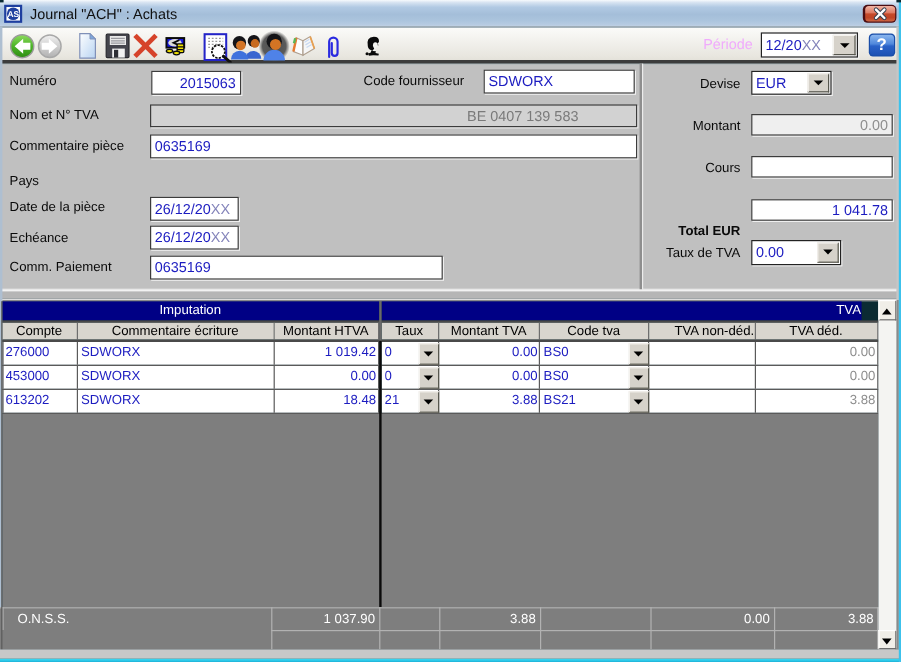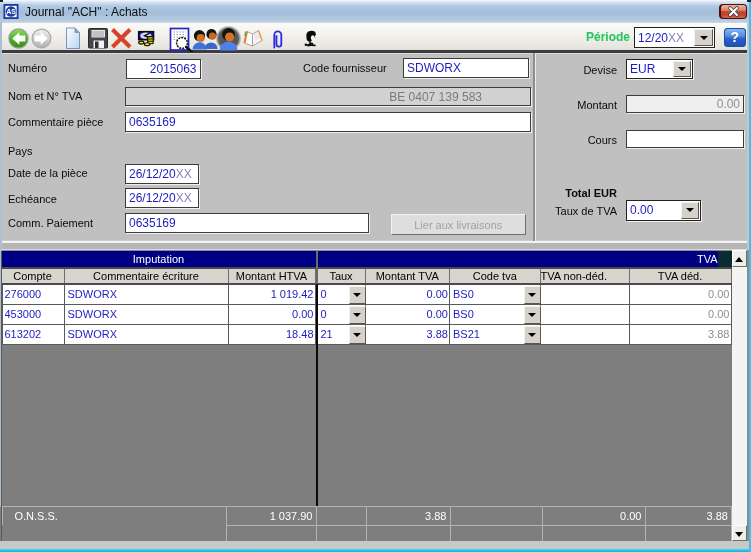--- a/index.html
+++ b/index.html
@@ -156,21 +156,21 @@
       <path d="M306.5,16.5 q-1.5,-7.5 5,-7.8 q4.8,0 4.3,4.4 l-1.2,1.2 l0.9,1.4 l-1.8,0.4 l0.3,1.6 l-2.2,0.3 l-0.5,1.8 q-4.2,0.4 -4.8,-3.3 Z"></path>
       <path d="M309.5,19.8 l3.8,0.8 l-0.4,1.6 l2.8,0.6 l-0.3,1.4 l-4.4,-0.2 l-3.6,0.4 l-0.6,-1.8 l2.2,-0.8 Z"></path>
       <circle cx="305.9" cy="22.8" r="1.3"></circle>
     </g>
     <g fill="#f4f4f0">
       <ellipse cx="312.8" cy="15.8" rx="2" ry="2.6"></ellipse>
       <path d="M311,19.2 l2.6,0.4 l-0.3,1.2 l-2.5,-0.4 Z"></path>
     </g>
   </svg>
 
-  <div class="abs" style="left:586px;top:30px;font-size:12px;font-weight:bold;color:#22c55e;">Période</div>
+  <div class="abs" style="left:586px;top:30px;font-size:12px;font-weight:normal;color:#f0abfc;">Période</div>
   <div class="fld combo" style="left:634px;top:27px;width:79px;height:19px;">
      <div class="in">12/20<span style="color:#8585bb;">XX</span></div>
      <div class="cbtn" style="right:1px;top:1px;width:17px;height:15px;"></div>
   </div>
   <div class="abs" style="left:724px;top:27.5px;width:21.5px;height:19px;border-radius:3.5px;background:#1a4ea8;"></div>
   <div class="abs" style="left:725px;top:28.5px;width:19.5px;height:17px;border-radius:3px;
        background:linear-gradient(to bottom,#8ab6ee 0,#5088dc 45%,#2a62c8 55%,#1e52b4 100%);
        color:#fff;font-weight:bold;font-size:14px;text-align:center;line-height:17px;">?</div>
 
   <div class="lbl" style="left:8px;top:62px;">Numéro</div>
@@ -201,58 +201,58 @@
 
   <div class="lbl" style="left:8px;top:193px;">Echéance</div>
   <div class="fld" style="left:125px;top:187.5px;width:72px;height:18px;">
       <div class="in">26/12/20<span style="color:#8585bb;">XX</span></div>
     </div>
 
   <div class="lbl" style="left:8px;top:217px;">Comm. Paiement</div>
   <div class="fld" style="left:125px;top:213px;width:242px;height:17.5px;">
       <div class="in">0635169</div>
     </div>
-  <div class="abs" style="left:390.5px;top:214px;width:135.5px;height:21px;background:#dedede;
-       border-top:1.5px solid #f2f2f2;border-left:1.5px solid #f2f2f2;border-bottom:1.5px solid #6e6e6e;border-right:1.5px solid #6e6e6e;
-       box-sizing:border-box;color:#a2a2a2;font-size:11px;display:flex;align-items:center;justify-content:center;">Lier aux livraisons</div>
 
   <div class="abs" style="left:533px;top:53px;width:1.5px;height:188px;background:#8e8e8e;"></div>
   <div class="abs" style="left:534.5px;top:53px;width:1.5px;height:188px;background:#ececec;"></div>
 
   <div class="lbl" style="left:583px;top:64px;width:34px;text-align:right;">Devise</div>
   <div class="fld combo" style="left:626px;top:58.5px;width:65px;height:18px;">
      <div class="in">EUR</div>
      <div class="cbtn" style="right:1px;top:1px;width:16px;height:14px;"></div>
   </div>
   <div class="lbl" style="left:560px;top:99px;width:57px;text-align:right;">Montant</div>
   <div class="fld" style="left:626px;top:95px;width:116px;height:16px;background:#efefef;color:#8e8e8e;">
       <div class="in r">0.00</div>
     </div>
   <div class="lbl" style="left:560px;top:134px;width:57px;text-align:right;">Cours</div>
   <div class="fld" style="left:626px;top:129.5px;width:116px;height:16px;">
       <div class="in"></div>
     </div>
   <div class="lbl" style="left:540px;top:170px;width:77px;text-align:right;font-weight:bold;margin-top:17px;">Total EUR</div>
+  <div class="fld" style="left:626px;top:165.5px;width:116px;height:16px;">
+      <div class="in r">1 041.78</div>
+    </div>
   <div class="lbl" style="left:540px;top:205px;width:77px;text-align:right;">Taux de TVA</div>
   <div class="fld combo" style="left:626px;top:199.5px;width:73px;height:19px;">
      <div class="in">0.00</div>
      <div class="cbtn" style="right:1px;top:1px;width:16px;height:15px;"></div>
   </div>
 
   <div id="grid">
       <div class="cell" style="left: 1.5px; top: 251px; width: 314px; height: 16px; background: rgb(0, 0, 133); color: rgb(255, 255, 255); text-align: center; line-height: 16px;">Imputation</div>
       <div class="cell" style="left: 317.5px; top: 251px; width: 400px; height: 16px; background: rgb(0, 0, 133); color: rgb(255, 255, 255); text-align: right; line-height: 16px;">TVA</div>
       <div class="cell" style="left: 1.5px; top: 267px; width: 730px; height: 1.5px; background: rgb(74, 74, 74);"></div>
       <div class="cell" style="left: 1.5px; top: 268.5px; width: 63px; height: 14.5px; background: rgb(216, 213, 206); color: rgb(0, 0, 0); text-align: center; line-height: 15px; border-right: 1px solid rgb(110, 110, 110); box-sizing: border-box;">Compte</div>
       <div class="cell" style="left: 64.5px; top: 268.5px; width: 164px; height: 14.5px; background: rgb(216, 213, 206); color: rgb(0, 0, 0); text-align: center; line-height: 15px; border-right: 1px solid rgb(110, 110, 110); box-sizing: border-box;">Commentaire écriture</div>
       <div class="cell" style="left: 228.5px; top: 268.5px; width: 87px; height: 14.5px; background: rgb(216, 213, 206); color: rgb(0, 0, 0); text-align: center; line-height: 15px; border-right: 1px solid rgb(110, 110, 110); box-sizing: border-box;">Montant HTVA</div>
       <div class="cell" style="left: 317.5px; top: 268.5px; width: 48px; height: 14.5px; background: rgb(216, 213, 206); color: rgb(0, 0, 0); text-align: center; line-height: 15px; border-right: 1px solid rgb(110, 110, 110); box-sizing: border-box;">Taux</div>
       <div class="cell" style="left: 365.5px; top: 268.5px; width: 84.5px; height: 14.5px; background: rgb(216, 213, 206); color: rgb(0, 0, 0); text-align: center; line-height: 15px; border-right: 1px solid rgb(110, 110, 110); box-sizing: border-box;">Montant TVA</div>
       <div class="cell" style="left: 450px; top: 268.5px; width: 90.5px; height: 14.5px; background: rgb(216, 213, 206); color: rgb(0, 0, 0); text-align: center; line-height: 15px; border-right: 1px solid rgb(110, 110, 110); box-sizing: border-box;">Code tva</div>
-      <div class="cell" style="left: 540.5px; top: 268.5px; width: 89px; height: 14.5px; background: rgb(216, 213, 206); color: rgb(0, 0, 0); text-align: left; line-height: 15px; border-right: 1px solid rgb(110, 110, 110); box-sizing: border-box;">TVA non-déd.</div>
+      <div class="cell" style="left: 540.5px; top: 268.5px; width: 89px; height: 14.5px; background: rgb(216, 213, 206); color: rgb(0, 0, 0); text-align: right; line-height: 15px; border-right: 1px solid rgb(110, 110, 110); box-sizing: border-box;">TVA non-déd.</div>
       <div class="cell" style="left: 629.5px; top: 268.5px; width: 102px; height: 14.5px; background: rgb(216, 213, 206); color: rgb(0, 0, 0); text-align: center; line-height: 15px; border-right: 1px solid rgb(110, 110, 110); box-sizing: border-box;">TVA déd.</div>
       <div class="cell" style="left: 1.5px; top: 283px; width: 730px; height: 1.5px; background: rgb(74, 74, 74);"></div>
       <div class="cell" style="left: 1.5px; top: 284.5px; width: 314px; height: 19px; background: rgb(255, 255, 255);"></div>
       <div class="cell" style="left: 317.5px; top: 284.5px; width: 414px; height: 19px; background: rgb(255, 255, 255);"></div>
       <div class="cell" style="left: 1.5px; top: 303.5px; width: 730px; height: 1px; background: rgb(90, 90, 90);"></div>
       <div class="cell" style="left: 4.5px; top: 284.5px; width: 58px; height: 19px; line-height: 19px; color: rgb(28, 28, 192);">276000</div>
       <div class="cell" style="left: 67.5px; top: 284.5px; width: 159px; height: 19px; line-height: 19px; color: rgb(28, 28, 192);">SDWORX</div>
       <div class="cell" style="left: 231.5px; top: 284.5px; width: 82px; height: 19px; line-height: 19px; color: rgb(28, 28, 192); text-align: right;">1 019.42</div>
       <div class="cell" style="left: 320.5px; top: 284.5px; width: 43px; height: 19px; line-height: 19px; color: rgb(28, 28, 192);">0</div>
       <div class="cell" style="left: 368.5px; top: 284.5px; width: 79.5px; height: 19px; line-height: 19px; color: rgb(28, 28, 192); text-align: right;">0.00</div>

